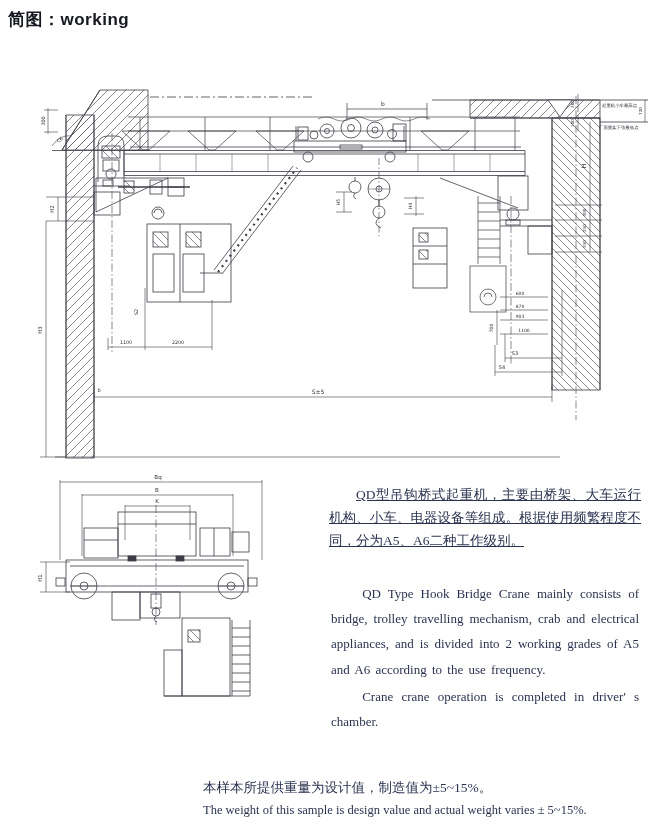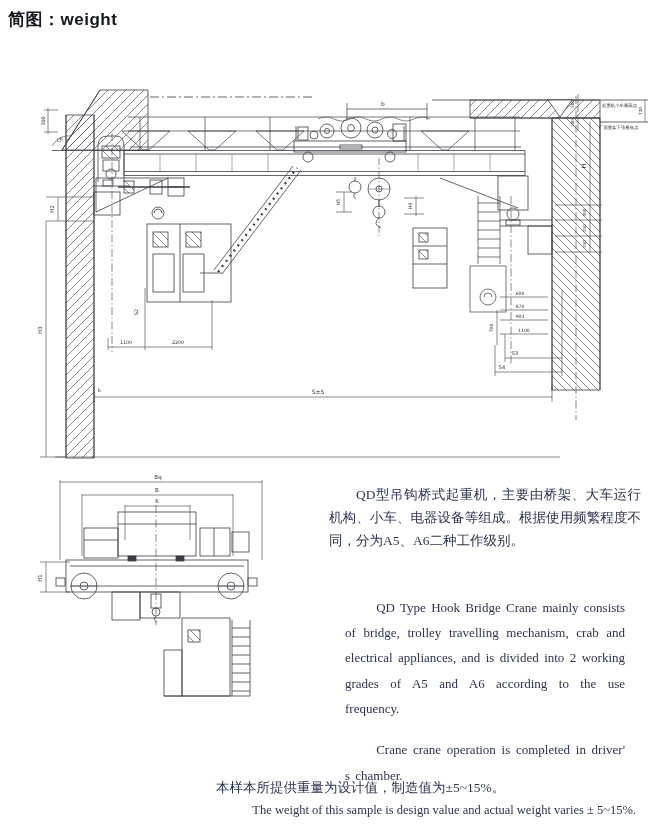--- a/index.html
+++ b/index.html
@@ -3,33 +3,33 @@
 <meta charset="utf-8">
 <style>
   html,body{margin:0;padding:0;background:#ffffff;}
   body{position:relative;width:649px;height:833px;overflow:hidden;
        font-family:"Liberation Serif",serif;color:#2b3350;}
   .abs{position:absolute;}
   #title{left:8px;top:8px;font-family:"Liberation Sans",sans-serif;
          font-size:17px;font-weight:bold;color:#15181f;letter-spacing:.5px;}
   #desc{left:329px;top:483px;width:312px;font-size:13.5px;line-height:1.72;
         text-align:justify;color:#2b3350;}
-  #desc .zh{text-indent:2em;margin:0;}
-  #desc .en{text-indent:2.4em;margin:16px;font-size:13px;line-height:1.95;
+  #desc .zh{text-indent:2em;margin:0;text-decoration:underline;}
+  #desc .en{text-indent:2.4em;margin:2px;font-size:13px;line-height:1.95;
             word-spacing:2px;}
   #desc .gap{height:26px;}
-  #footer{left:216px;top:779px;width:420px;color:#2b3350;}
+  #footer{left:203px;top:779px;width:420px;color:#2b3350;}
   #footer .zh{font-size:13.5px;margin:0 0 6px 0;}
-  #footer .en{font-size:12.5px;margin:0;text-align:right;}
+  #footer .en{font-size:12.5px;margin:0;}
   svg text{fill:#30303a;stroke:none;font-family:"DejaVu Sans",sans-serif;}
 </style>
 </head>
 <body>
 
-<div id="title" class="abs">简图：weight</div>
+<div id="title" class="abs">简图：working</div>
 
 <svg class="abs" style="left:0;top:0" width="649" height="833" viewBox="0 0 649 833" stroke="#3c3c46" fill="none" stroke-width="0.8" stroke-linecap="butt">
   <defs>
     <pattern id="hA" width="9" height="9" patternUnits="userSpaceOnUse">
       <line x1="0" y1="9" x2="9" y2="0" stroke="#55555e" stroke-width="0.7"></line>
     </pattern>
     <pattern id="hB" width="8" height="8" patternUnits="userSpaceOnUse">
       <line x1="0" y1="0" x2="8" y2="8" stroke="#55555e" stroke-width="0.7"></line>
     </pattern>
   </defs>

